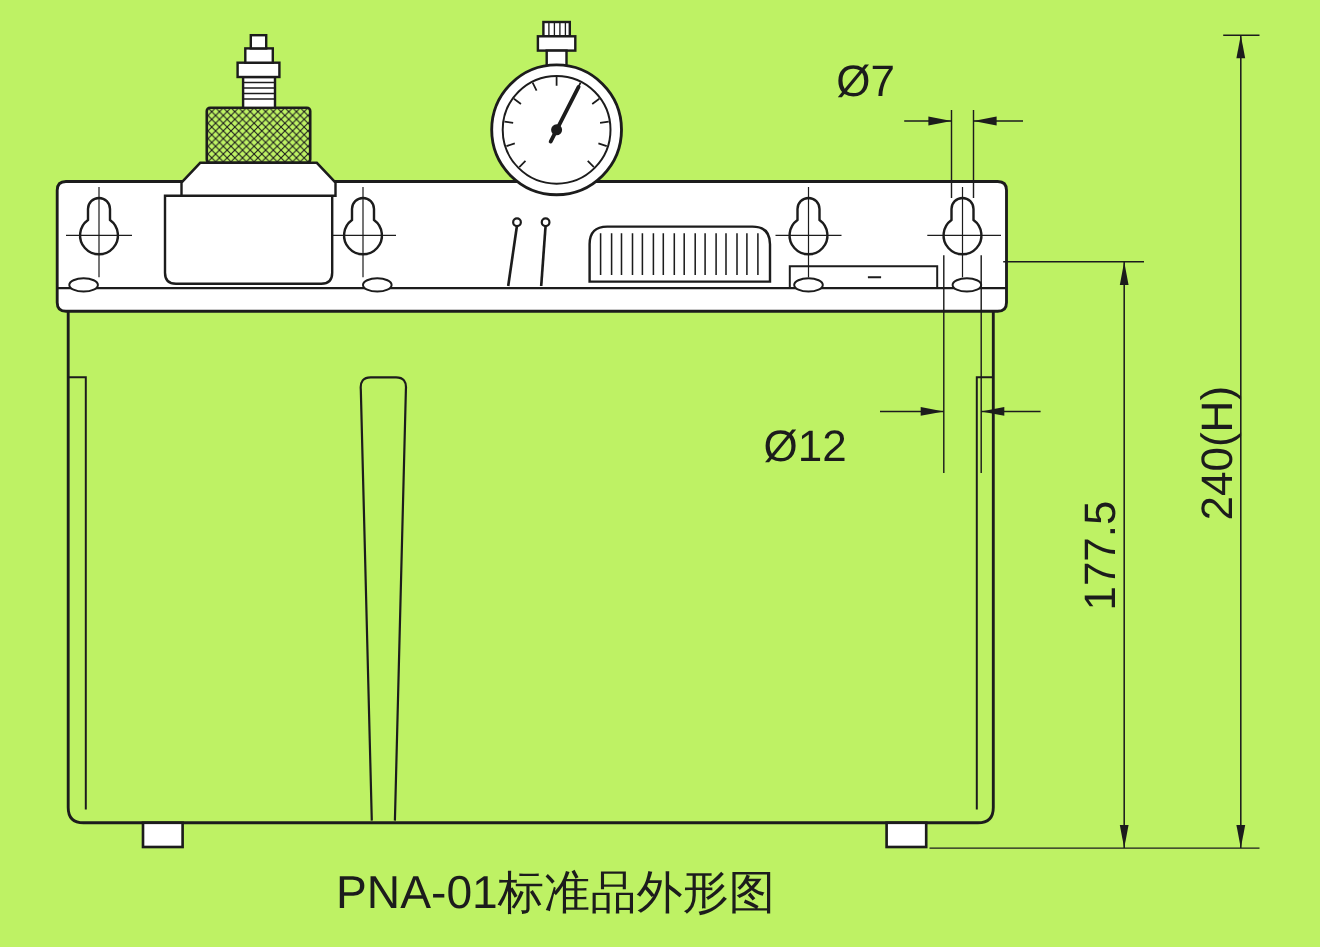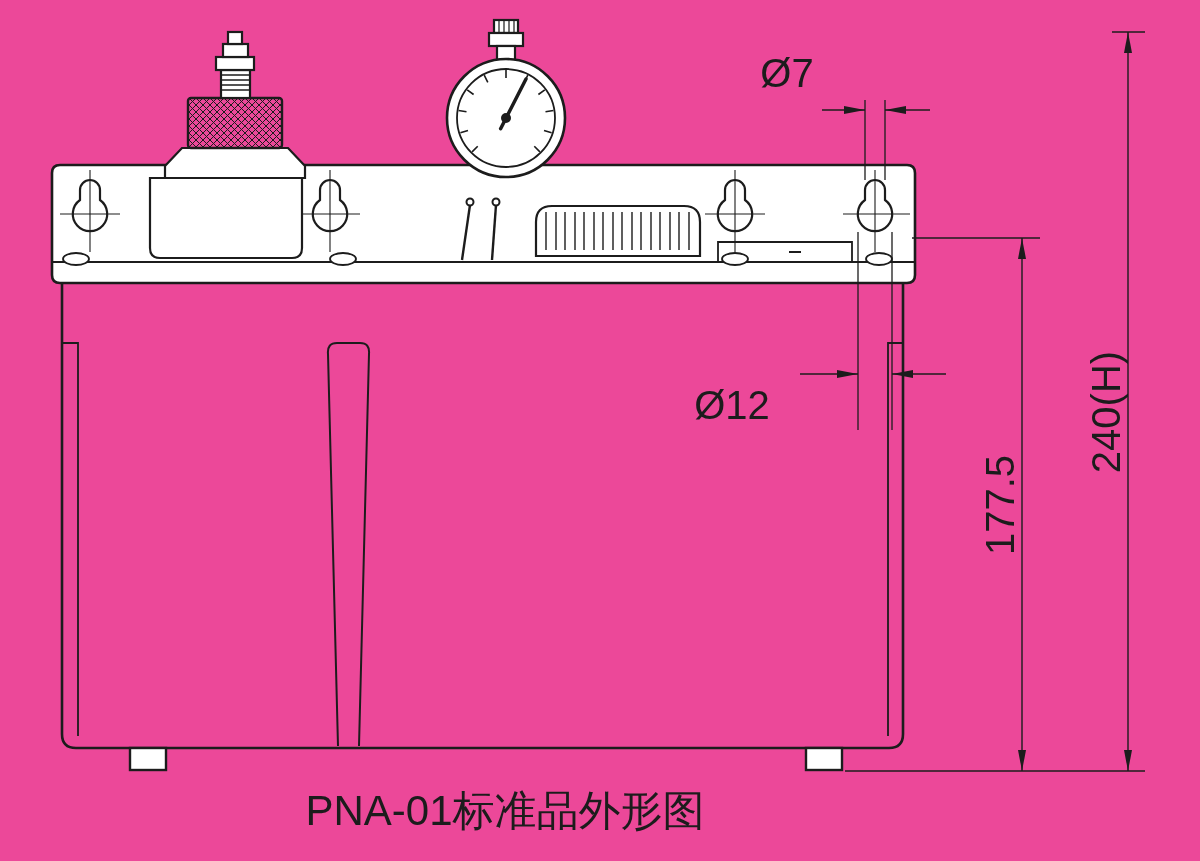--- a/index.html
+++ b/index.html
@@ -1,19 +1,19 @@
 <!DOCTYPE html>
 <html><head>
 <meta charset="utf-8">
 <style>
   html, body { margin: 0; padding: 0; background: #ffffff; }
   .canvas {
     width: 1200px;
     height: 861px;
-    background: #ec4899;
+    background: #bef264;
     position: relative;
     overflow: hidden;
     font-family: "Liberation Sans", "DejaVu Sans", sans-serif;
   }
   svg { display: block; }
   text {
     fill: #1c1c1c;
     font-family: "Liberation Sans", "DejaVu Sans", sans-serif;
   }
   .dim-text { font-size: 40px; }

